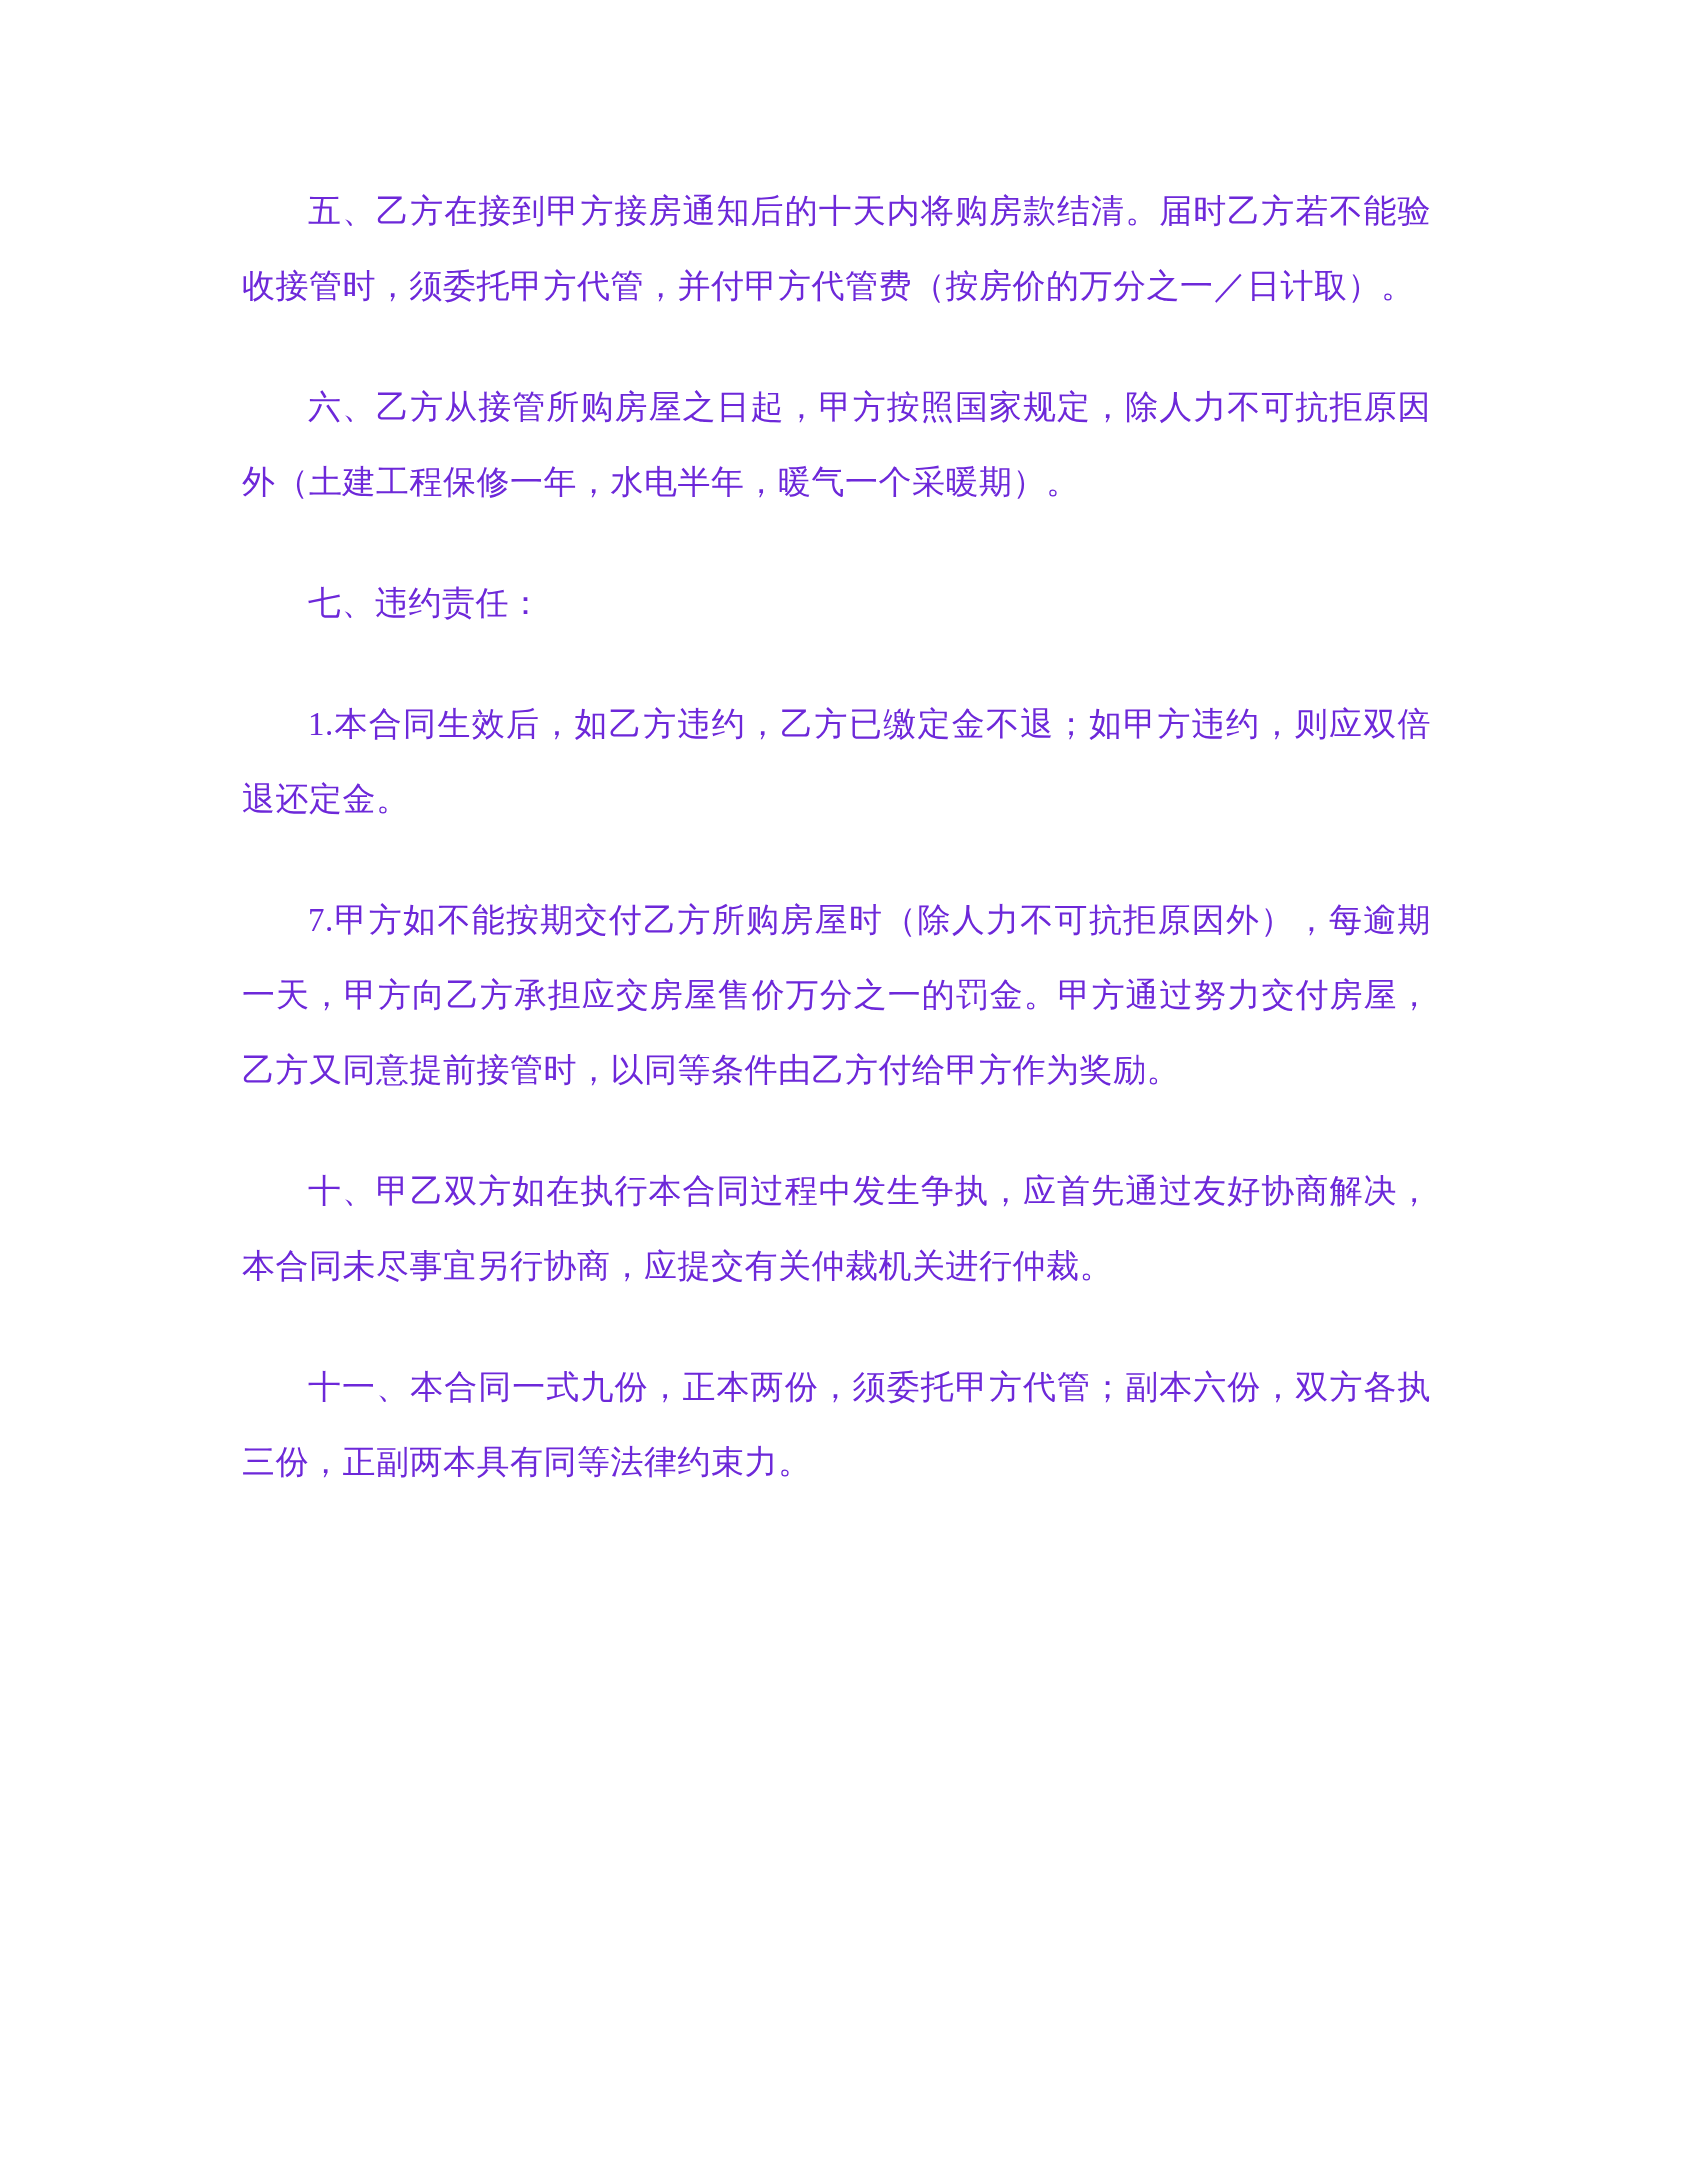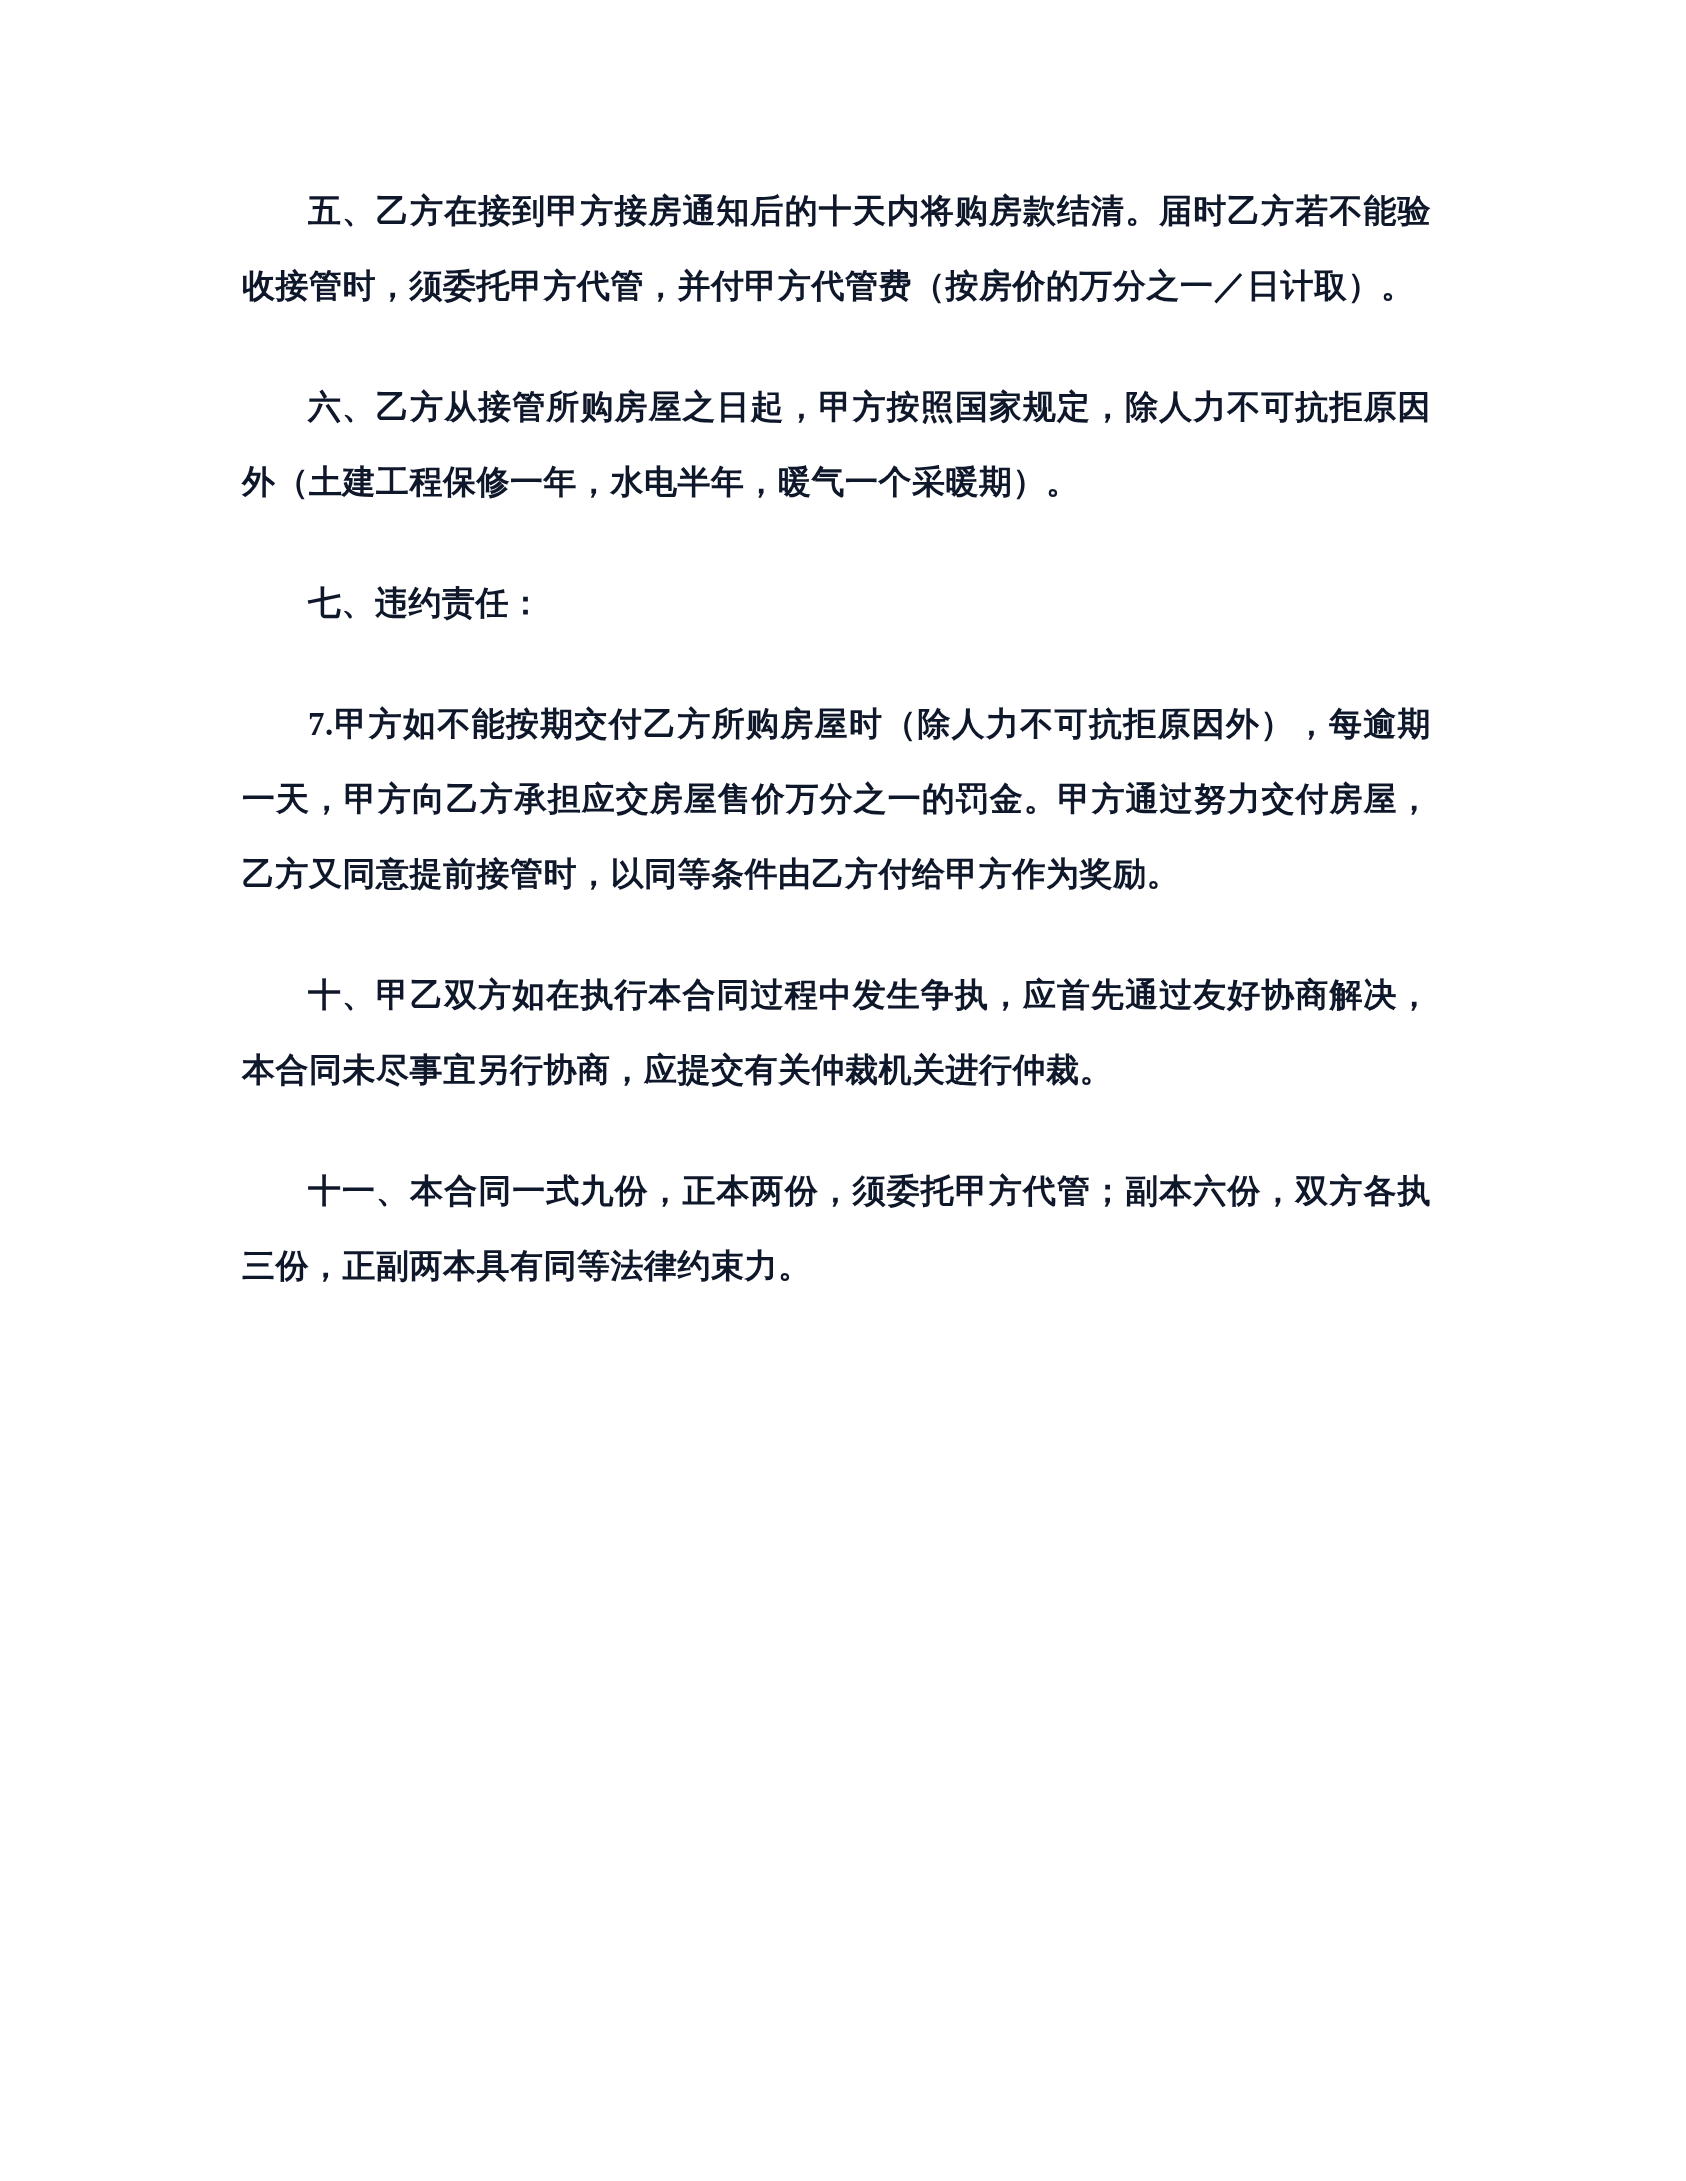--- a/index.html
+++ b/index.html
@@ -8,38 +8,38 @@
     background: #ffffff;
   }
   .page {
     position: relative;
     width: 1686px;
     height: 2182px;
     box-sizing: border-box;
     background: #ffffff;
     padding: 174px 255px 0 242px;
     font-family: "Liberation Serif", "DejaVu Serif", serif;
-    color: #0f172a;
+    color: #6d28d9;
     overflow: hidden;
-    font-weight: bold;
   }
   .page p.clause {
     margin: 0 0 46px 0;
     font-size: 33px;
     line-height: 75px;
     text-indent: 2em;
     text-align: justify;
     letter-spacing: 0.5px;
     word-break: break-all;
   }
 </style>
 </head>
 <body>
 
 <div class="page">
   <p class="clause">五、乙方在接到甲方接房通知后的十天内将购房款结清。届时乙方若不能验收接管时，须委托甲方代管，并付甲方代管费（按房价的万分之一／日计取）。</p>
   <p class="clause">六、乙方从接管所购房屋之日起，甲方按照国家规定，除人力不可抗拒原因外（土建工程保修一年，水电半年，暖气一个采暖期）。</p>
   <p class="clause">七、违约责任：</p>
+  <p class="clause">1.本合同生效后，如乙方违约，乙方已缴定金不退；如甲方违约，则应双倍退还定金。</p>
   <p class="clause">7.甲方如不能按期交付乙方所购房屋时（除人力不可抗拒原因外），每逾期一天，甲方向乙方承担应交房屋售价万分之一的罚金。甲方通过努力交付房屋，乙方又同意提前接管时，以同等条件由乙方付给甲方作为奖励。</p>
   <p class="clause">十、甲乙双方如在执行本合同过程中发生争执，应首先通过友好协商解决，本合同未尽事宜另行协商，应提交有关仲裁机关进行仲裁。</p>
   <p class="clause">十一、本合同一式九份，正本两份，须委托甲方代管；副本六份，双方各执三份，正副两本具有同等法律约束力。</p>
 </div>
 
 
 </body></html>

